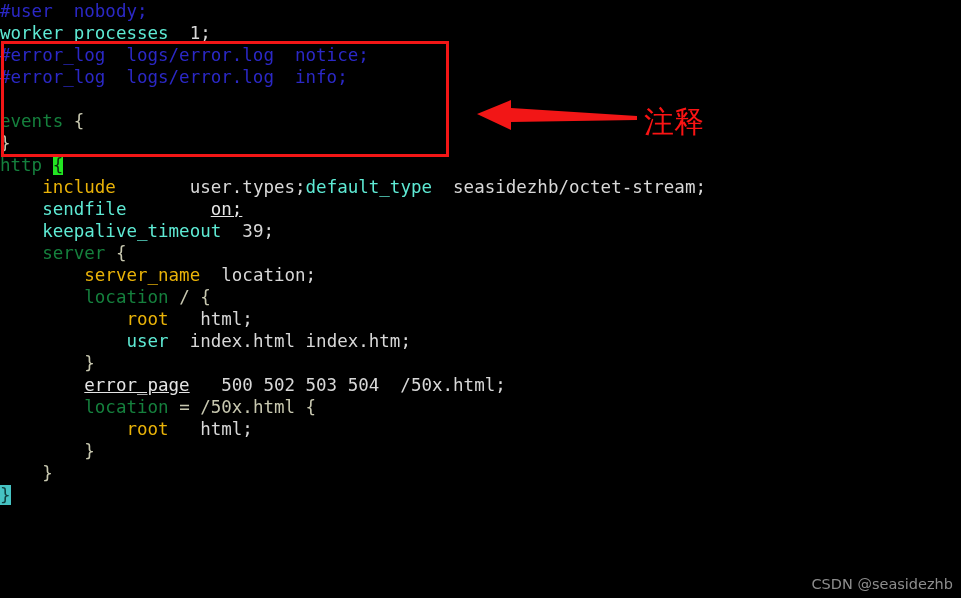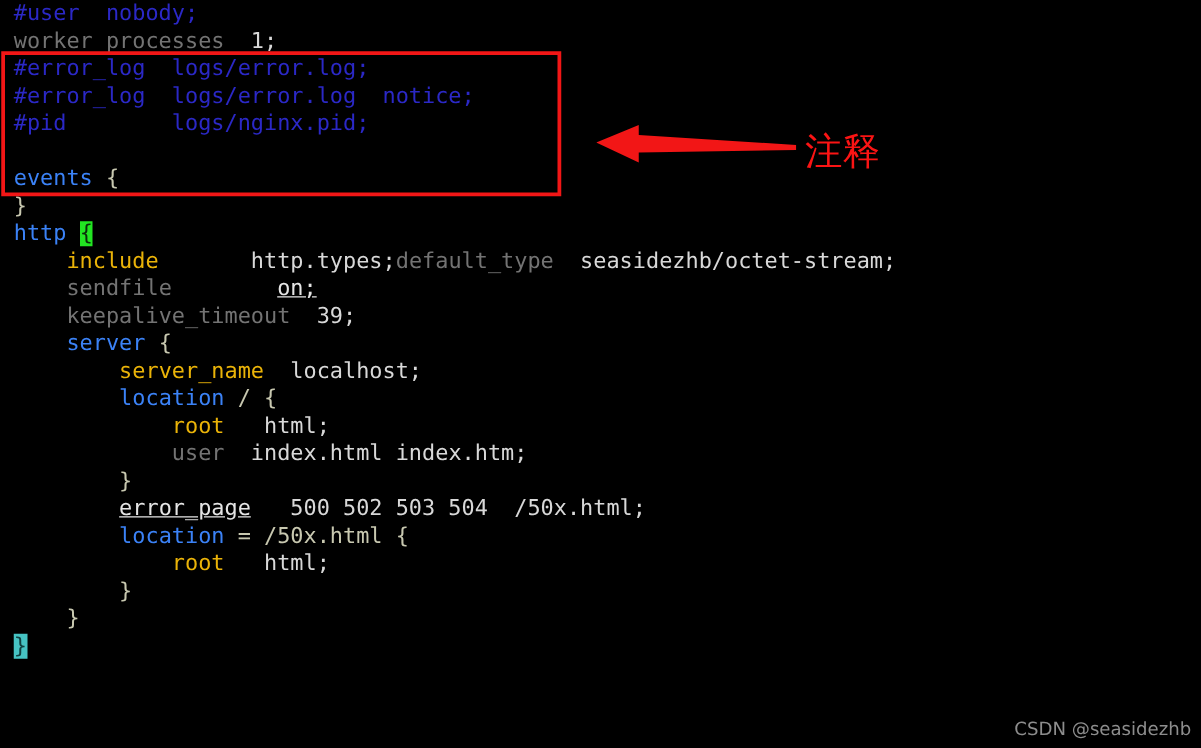--- a/index.html
+++ b/index.html
@@ -30,28 +30,28 @@
     top: 0;
     width: 961px;
   }
 
   .line {
     height: 22px;
     line-height: 22px;
     font-size: 17.5px;
     letter-spacing: 0px;
     white-space: pre;
-    padding-left: 11px;
+    padding-left: 0;
   }
 
   
   .tok-comment   { color: #2b28c6; }
-  .tok-directive { color: #737373; }
+  .tok-directive { color: #5eead4; }
   .tok-value     { color: #d8d8d8; }
-  .tok-block     { color: #3b82f6; }
+  .tok-block     { color: #15803d; }
   .tok-green     { color: #eab308; }
   .tok-red       { color: #e5e5e5; text-decoration: underline; }
   .tok-plain     { color: #cfcfcf; }
   .tok-brace     { color: #c8c8b0; }
 
   .cursor-green {
     background: #22e522;
     color: #0a2a0a;
   }
   .cursor-cyan {
@@ -103,32 +103,31 @@
   }
 </style>
 </head>
 <body>
 
 <div id="terminal">
 
   <div class="code-area" id="code-area">
       <div class="line"><span class="tok-comment">#user  nobody;</span></div>
       <div class="line"><span class="tok-directive">worker_processes</span><span class="tok-value">  1;</span></div>
-      <div class="line"><span class="tok-comment">#error_log  logs/error.log;</span></div>
       <div class="line"><span class="tok-comment">#error_log  logs/error.log  notice;</span></div>
-      <div class="line"><span class="tok-comment">#pid        logs/nginx.pid;</span></div>
+      <div class="line"><span class="tok-comment">#error_log  logs/error.log  info;</span></div>
       <div class="line"><span class="tok-plain"></span></div>
       <div class="line"><span class="tok-block">events</span><span class="tok-brace"> {</span></div>
       <div class="line"><span class="tok-brace">}</span></div>
       <div class="line"><span class="tok-block">http</span><span class="tok-plain"> </span><span class="cursor-green">{</span></div>
-      <div class="line"><span class="tok-plain">    </span><span class="tok-green">include</span><span class="tok-value">       http.types;</span><span class="tok-directive">default_type</span><span class="tok-value">  seasidezhb/octet-stream;</span></div>
+      <div class="line"><span class="tok-plain">    </span><span class="tok-green">include</span><span class="tok-value">       user.types;</span><span class="tok-directive">default_type</span><span class="tok-value">  seasidezhb/octet-stream;</span></div>
       <div class="line"><span class="tok-plain">    </span><span class="tok-directive">sendfile</span><span class="tok-plain">        </span><span class="tok-red">on;</span></div>
       <div class="line"><span class="tok-plain">    </span><span class="tok-directive">keepalive_timeout</span><span class="tok-value">  39;</span></div>
       <div class="line"><span class="tok-plain">    </span><span class="tok-block">server</span><span class="tok-brace"> {</span></div>
-      <div class="line"><span class="tok-plain">        </span><span class="tok-green">server_name</span><span class="tok-value">  localhost;</span></div>
+      <div class="line"><span class="tok-plain">        </span><span class="tok-green">server_name</span><span class="tok-value">  location;</span></div>
       <div class="line"><span class="tok-plain">        </span><span class="tok-block">location</span><span class="tok-brace"> / {</span></div>
       <div class="line"><span class="tok-plain">            </span><span class="tok-green">root</span><span class="tok-value">   html;</span></div>
       <div class="line"><span class="tok-plain">            </span><span class="tok-directive">user</span><span class="tok-value">  index.html index.htm;</span></div>
       <div class="line"><span class="tok-brace">        }</span></div>
       <div class="line"><span class="tok-plain">        </span><span class="tok-red">error_page</span><span class="tok-value">   500 502 503 504  /50x.html;</span></div>
       <div class="line"><span class="tok-plain">        </span><span class="tok-block">location</span><span class="tok-brace"> = /50x.html {</span></div>
       <div class="line"><span class="tok-plain">            </span><span class="tok-green">root</span><span class="tok-value">   html;</span></div>
       <div class="line"><span class="tok-brace">        }</span></div>
       <div class="line"><span class="tok-brace">    }</span></div>
       <div class="line"><span class="cursor-cyan">}</span></div>

